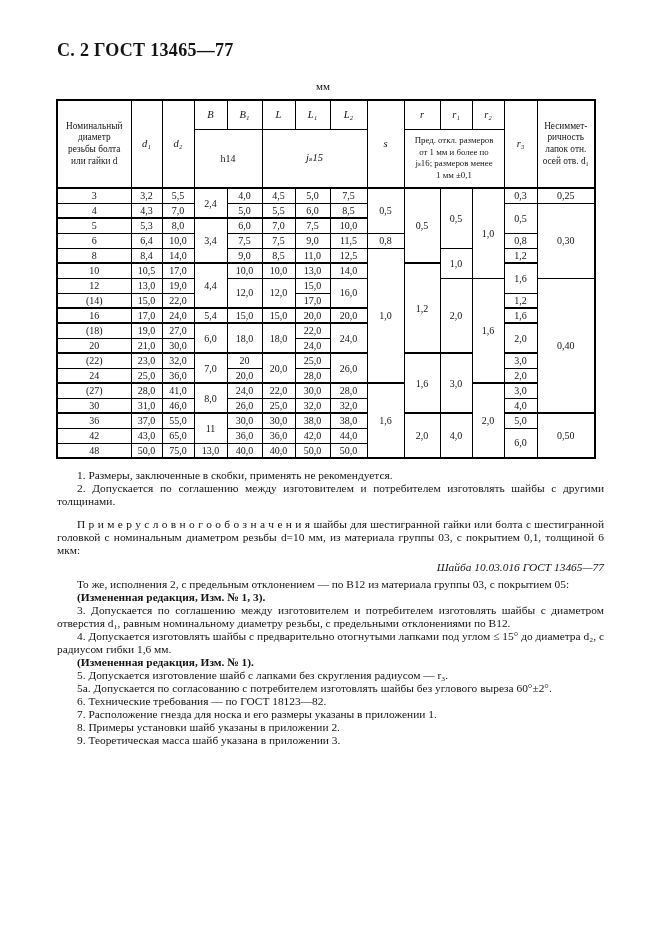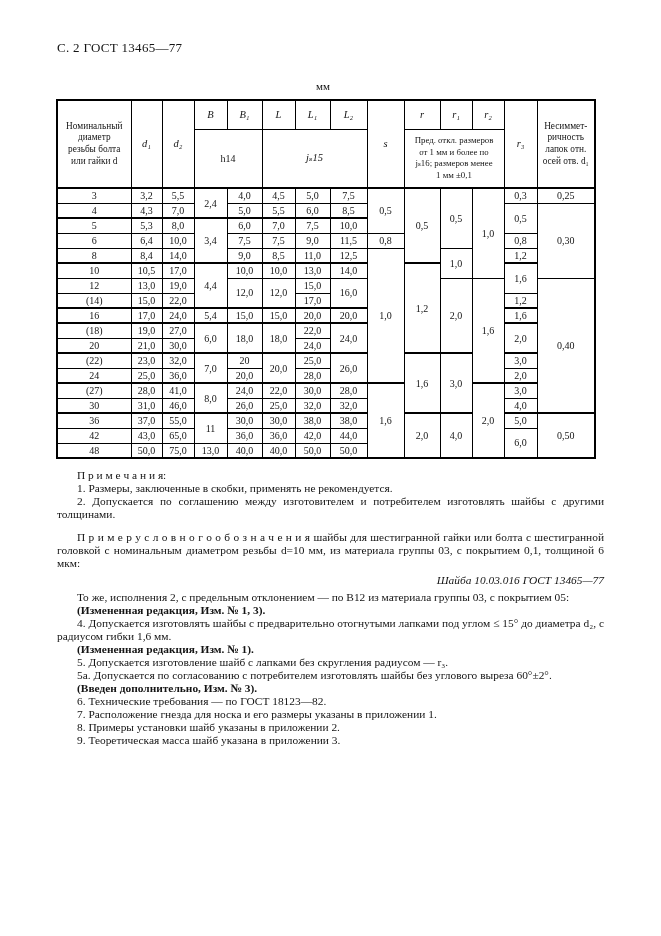--- a/index.html
+++ b/index.html
@@ -3,21 +3,21 @@
 <meta charset="utf-8">
 <style>
   html,body { margin:0; padding:0; background:#ffffff; }
   .page {
     position:relative; width:661px; height:936px; background:#fff;
     font-family:"Liberation Serif","DejaVu Serif",serif; color:#141414;
     overflow:hidden;
   }
   .page-header {
     position:absolute; left:57px; top:40px;
-    font-size:13px; font-weight:normal; letter-spacing:0.3px;
+    font-size:18px; font-weight:bold; letter-spacing:0.3px;
   }
   .unit-label {
     position:absolute; left:316px; top:80px; font-size:11px;text-align:right;
   }
   table.dim-table {
     position:absolute; left:56px; top:99px; width:538px;
     border-collapse:collapse; table-layout:fixed;
     border:2px solid #000;
   }
   .dim-table td {
@@ -299,33 +299,32 @@
           <td>13,0</td>
           <td>40,0</td>
           <td>40,0</td>
           <td>50,0</td>
           <td>50,0</td>
         </tr>
       </tbody>
   </table>
 
   <div class="text-block">
-    <p class="indent">П р и м е ч а н и я:</p>
     <p class="indent">1.  Размеры, заключенные в скобки, применять не рекомендуется.</p>
     <p class="indent">2.  Допускается по соглашению между изготовителем и потребителем изготовлять шайбы с другими толщинами.</p>
     <p class="indent example-para"><span>П р и м е р   у с л о в н о г о   о б о з н а ч е н и я</span><span>  шайбы для шестигранной гайки или болта с шестигранной головкой с номинальным диаметром резьбы d=10 мм, из материала группы 03, с покрытием 0,1, толщиной 6 мкм:</span></p>
     <p class="designation">Шайба 10.03.016 ГОСТ 13465—77</p>
     <p class="indent">То же, исполнения 2, с предельным отклонением — по В12 из материала группы 03, с покрытием 05:</p>
     <div id="amendments">
         <p class="indent bold">(Измененная редакция, Изм. № 1, 3).</p>
+        <p class="indent">3.  Допускается по соглашению между изготовителем и потребителем изготовлять шайбы с диаметром отверстия d₁, равным номинальному диаметру резьбы, с предельными отклонениями по В12.</p>
         <p class="indent">4.  Допускается изготовлять шайбы с предварительно отогнутыми лапками под углом  ≤ 15° до диаметра d₂, с радиусом гибки 1,6 мм.</p>
         <p class="indent bold">(Измененная редакция, Изм. № 1).</p>
         <p class="indent">5.  Допускается изготовление шайб с лапками без скругления радиусом — r₃.</p>
         <p class="indent">5а.  Допускается по согласованию с потребителем изготовлять шайбы без углового выреза 60°±2°.</p>
-        <p class="indent bold">(Введен дополнительно, Изм. № 3).</p>
         <p class="indent">6.  Технические требования — по ГОСТ 18123—82.</p>
         <p class="indent">7.  Расположение гнезда для носка и его размеры указаны в приложении 1.</p>
         <p class="indent">8.  Примеры установки шайб указаны в приложении 2.</p>
         <p class="indent">9.  Теоретическая масса шайб указана в приложении 3.</p>
       </div>
   </div>
 
 </div>
 
 </body></html>

